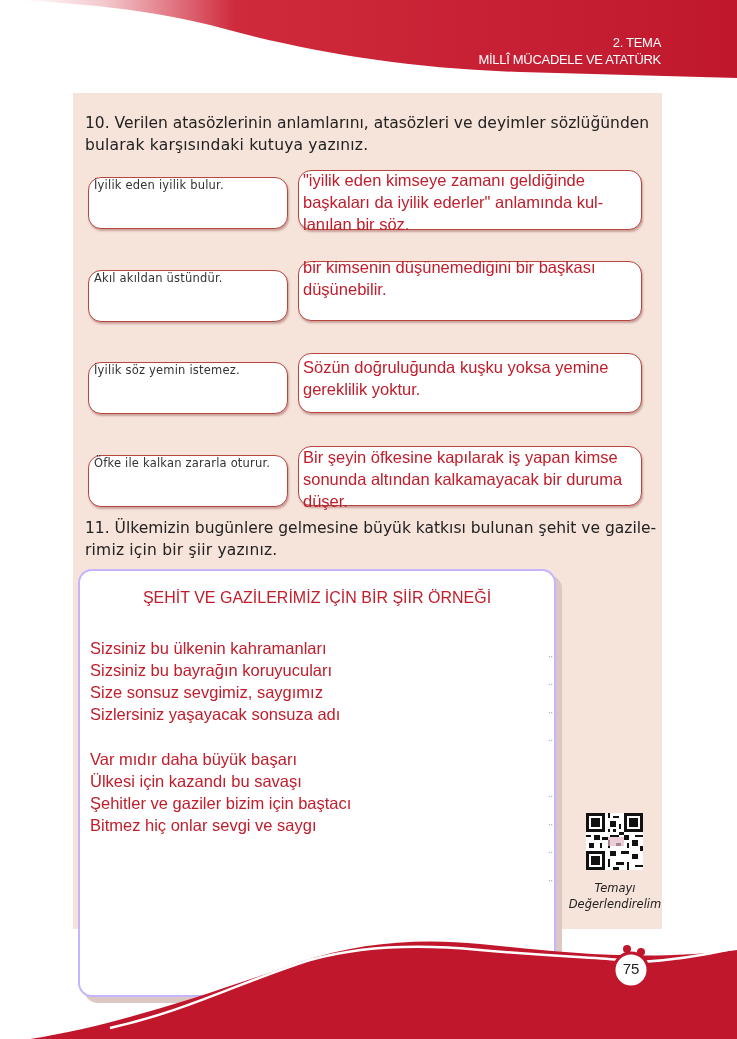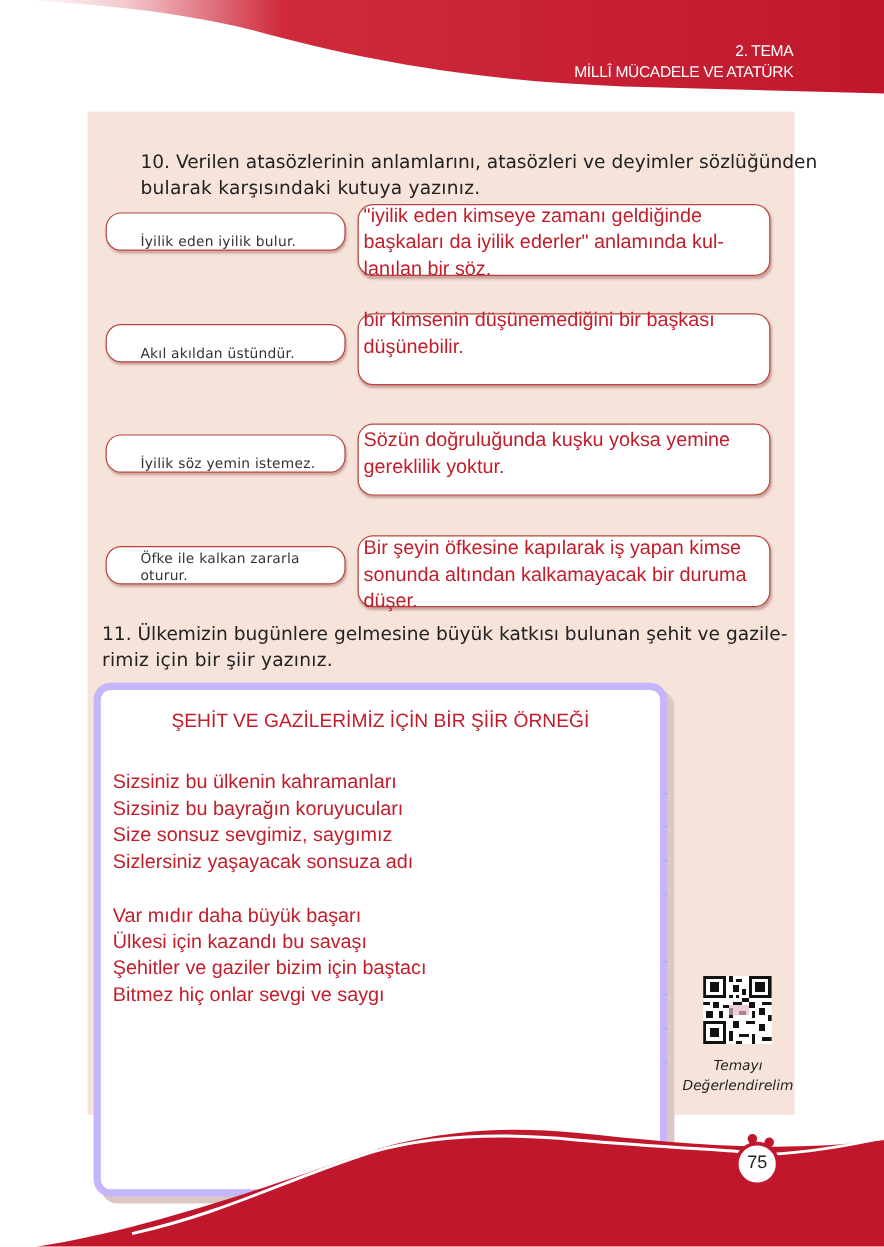--- a/index.html
+++ b/index.html
@@ -15,40 +15,40 @@
     }
     .panel {
       position: absolute; left: 73px; top: 93px; width: 589px; height: 836px;
       background: #f6e3da;
     }
     .q-text {
       position: absolute; font-family: "DejaVu Sans", sans-serif;
       color: #222; font-size: 15.5px; line-height: 22px; letter-spacing: 0.2px;
     }
     .left-box {
-      position: absolute; left: 88px; width: 200px; height: 32px;
+      position: absolute; left: 88px; width: 200px; height: 52px;
       background: #fff; border: 1.5px solid #b7463f; border-radius: 13px;
       box-shadow: 1px 2px 2px rgba(120,40,40,0.35);
-      display: flex; align-items: flex-end; padding-left: 28px; box-sizing: border-box;
+      display: flex; align-items: flex-start; padding-left: 5px; box-sizing: border-box;
       font-size: 11.5px; color: #333; font-family: "DejaVu Sans", sans-serif;
       letter-spacing: 0.2px;
     }
     .right-box {
       position: absolute; left: 298px; width: 344px; height: 60px;
       background: #fff; border: 1.5px solid #b7463f; border-radius: 13px;
       box-shadow: 1px 2px 2px rgba(120,40,40,0.35);
       box-sizing: border-box; padding: 0 6px 0 4px;
     }
     .answer {
       color: #c11d2b; font-family: "Liberation Sans", sans-serif;
       font-size: 16.5px; line-height: 22px; margin-top: -6px;
     }
     .poem-box {
       position: absolute; left: 78px; top: 569px; width: 478px; height: 428px;
-      background: #fff; border: 6px solid #c4b5fd; border-radius: 14px;
+      background: #fff; border: 2px solid #c4b5fd; border-radius: 14px;
       box-shadow: 6px 6px 0 #dcc7c4; box-sizing: border-box;
     }
     .poem-title {
       position: absolute; left: 0; width: 100%; top: 18px; text-align: center;
       color: #c11d2b; font-family: "Liberation Sans", sans-serif; font-size: 16px;
     }
     .poem-line {
       position: absolute; left: 10px; color: #c11d2b;
       font-family: "Liberation Sans", sans-serif; font-size: 16.5px; line-height: 22px;
     }
@@ -79,21 +79,21 @@
   </defs>
   <path d="M20,0 L737,0 L737,78 L520,72 C400,68 300,50 210,25 C140,8 80,4 20,0 Z" fill="url(#tg)"></path>
 </svg>
 <div class="header-text">
   <div>2. TEMA</div>
   <div>MİLLÎ MÜCADELE VE ATATÜRK</div>
 </div>
 
 <div class="panel"></div>
 
-<div class="q-text" style="left:85px; top:124px; width:580px;margin-left:32px;">
+<div class="q-text" style="left:85px; top:112px; width:580px;">
   <div style="white-space:nowrap; letter-spacing:0;">10. Verilen atasözlerinin anlamlarını, atasözleri ve deyimler sözlüğünden</div>
   <div>bularak karşısındaki kutuya yazınız.</div>
 </div>
 
 <div class="left-box" style="top:177px;">
   <span>İyilik eden iyilik bulur.</span>
 </div>
 <div class="right-box" style="top:170px;">
   <div class="answer" style="margin-top:-2px;">
     <div>"iyilik eden kimseye zamanı geldiğinde</div>

